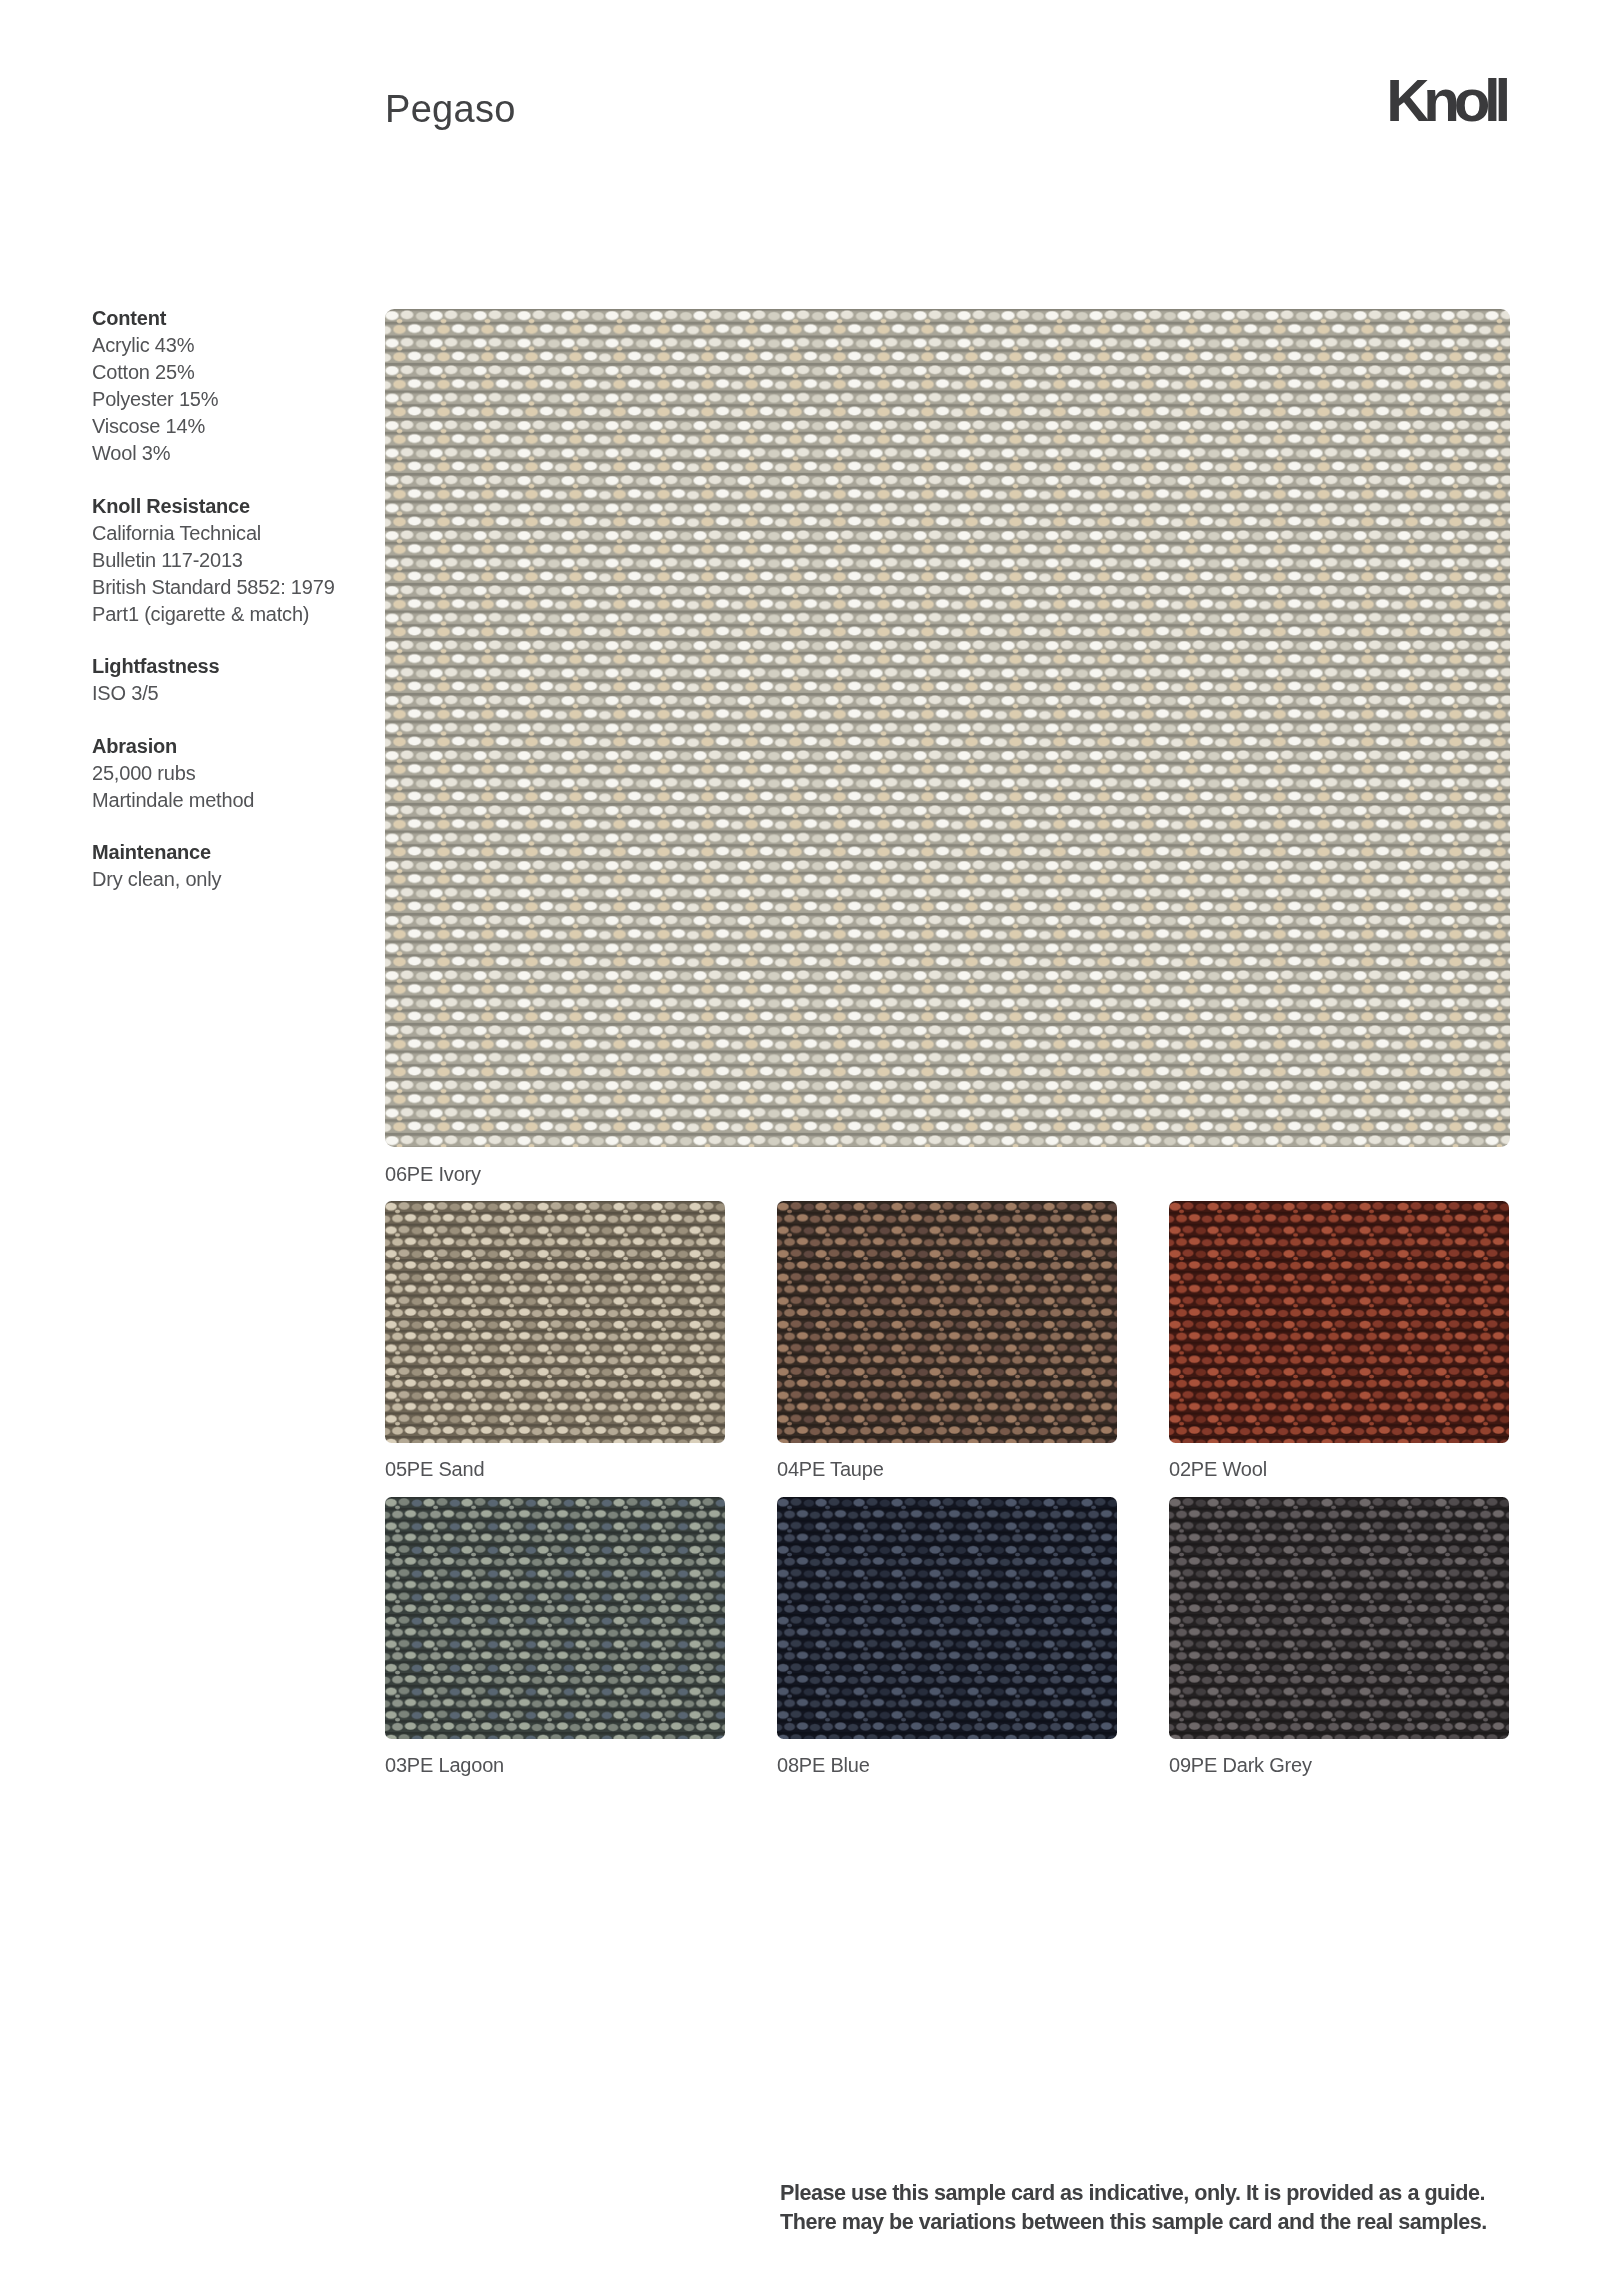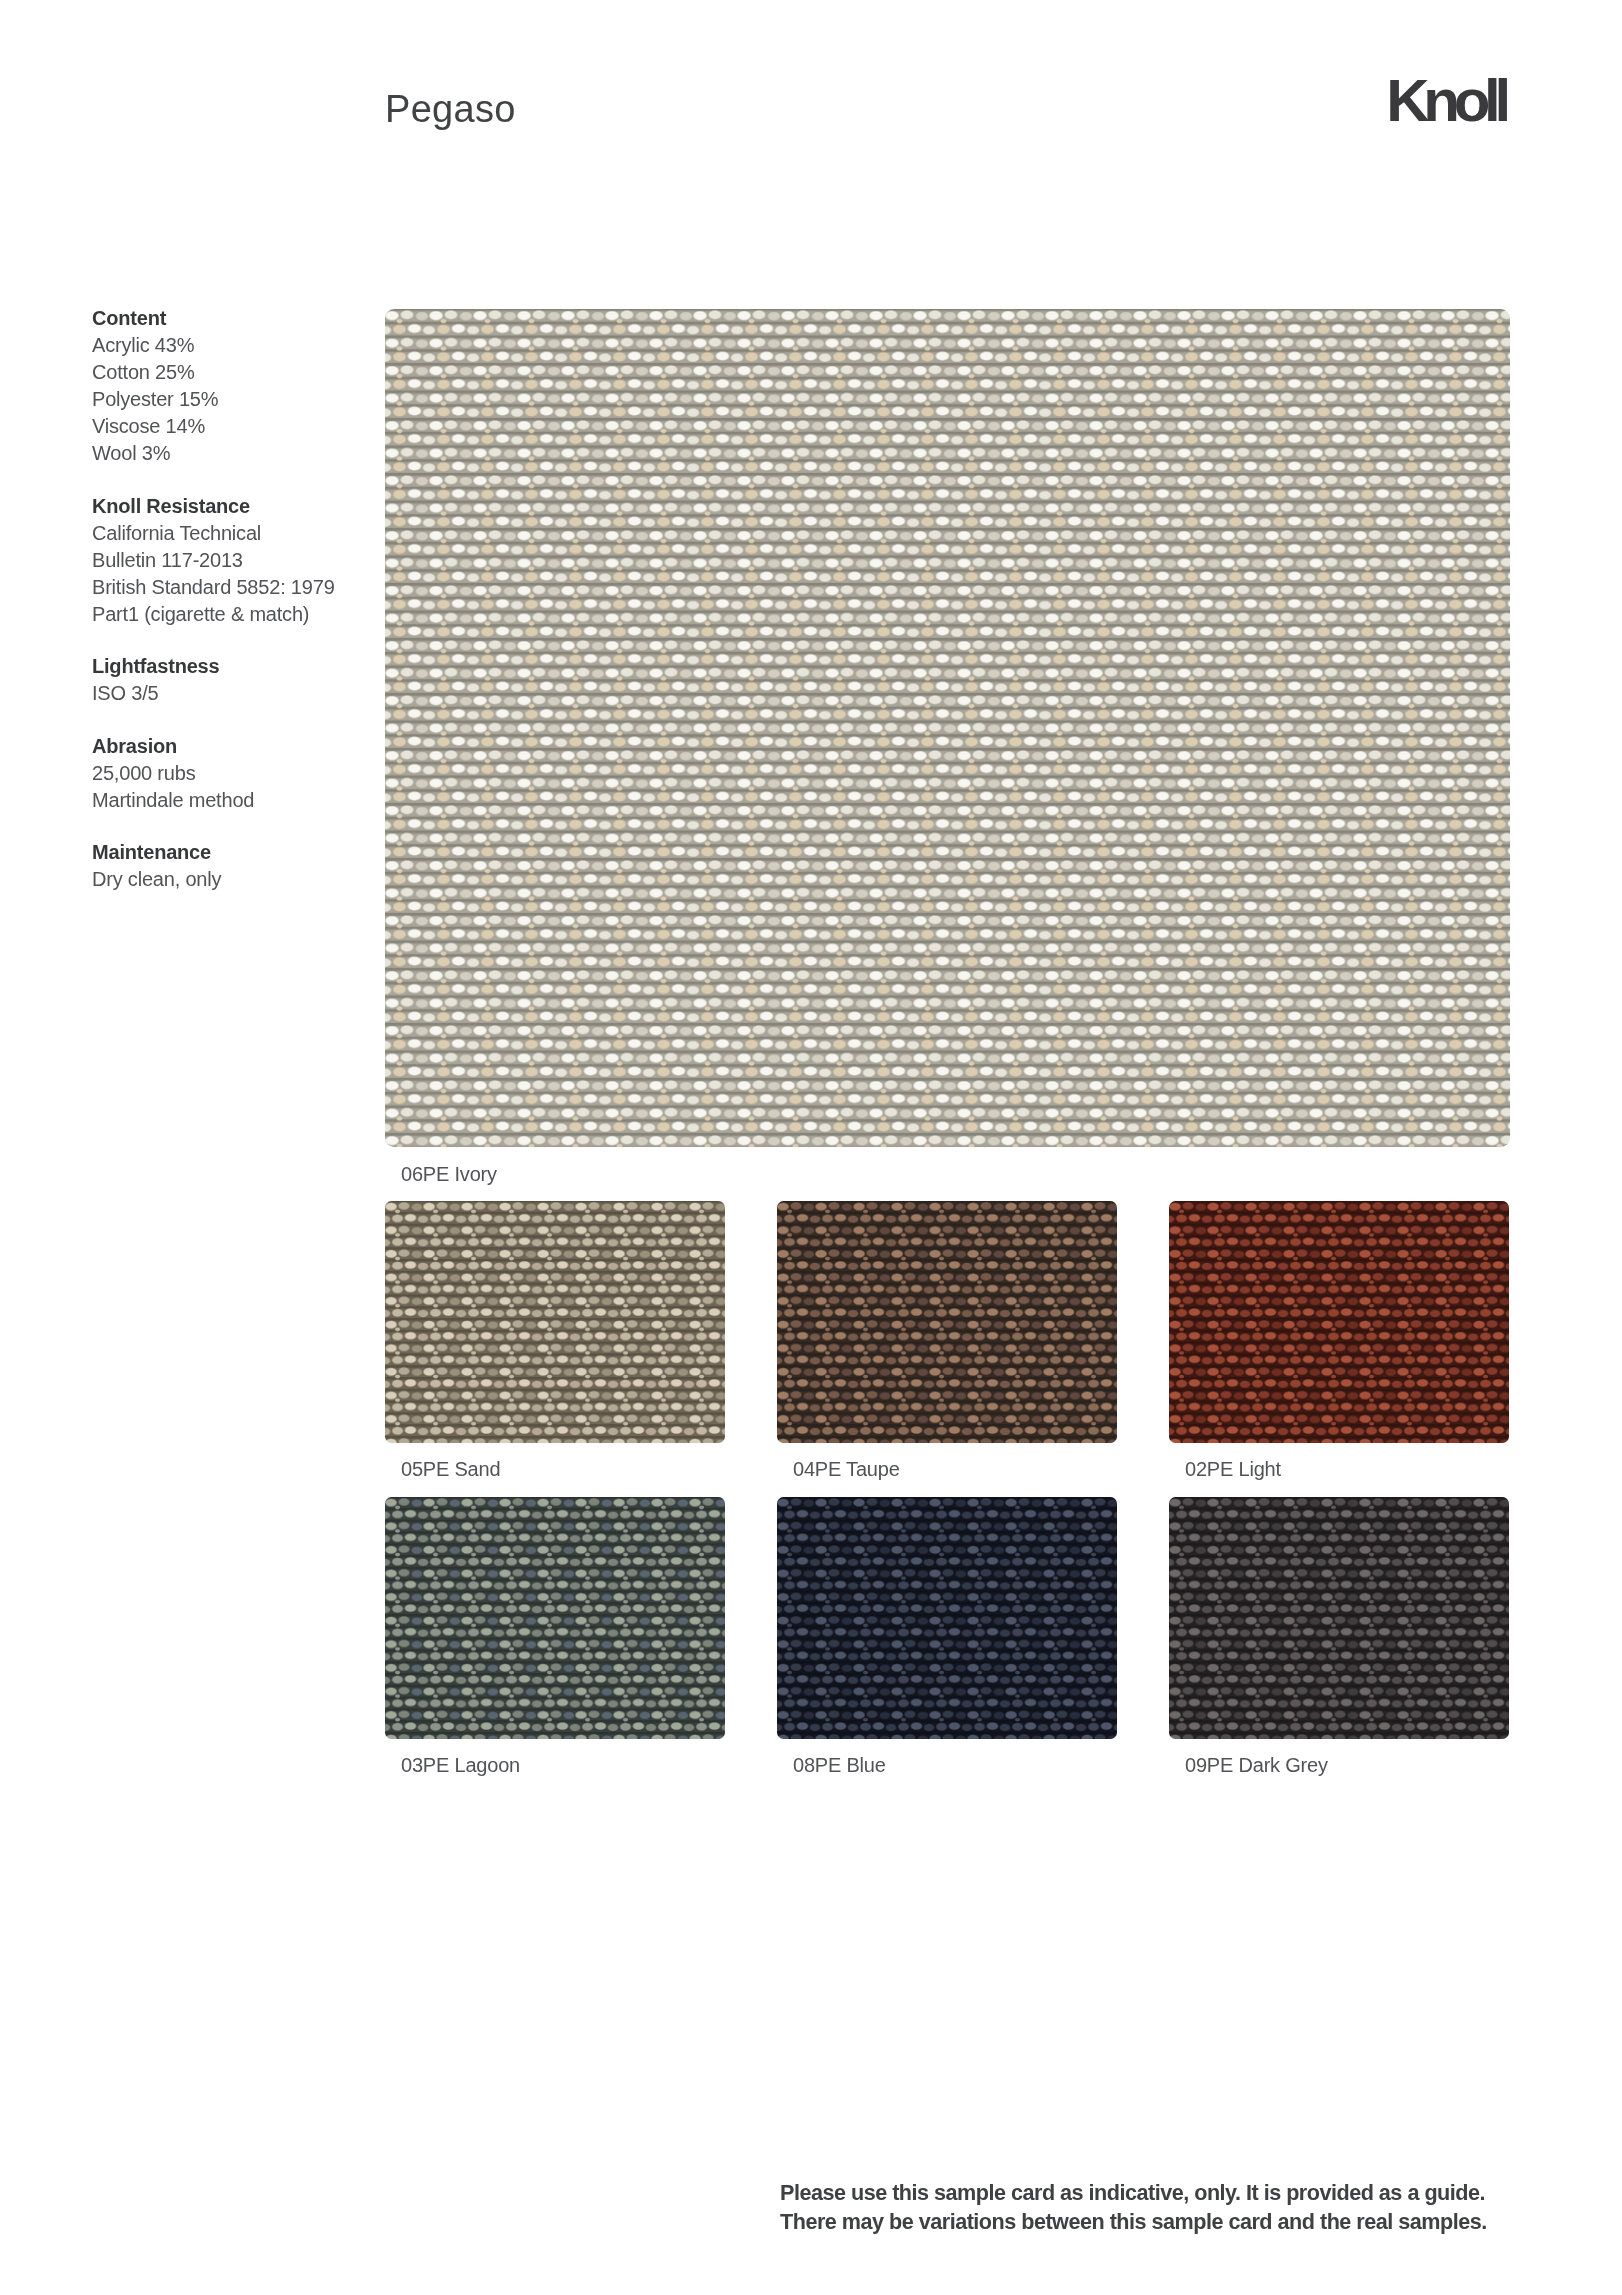--- a/index.html
+++ b/index.html
@@ -83,21 +83,20 @@
   .hero-label {
     position: absolute;
     left: 385px;
     top: 1161px;
   }
   .swatch-label {
     font-size: 20px;
     line-height: 27px;
     color: #525356;
     letter-spacing: -0.2px;
-    margin-left: 16px;
   }
 
   
   .grid {
     position: absolute;
     left: 385px;
     top: 1201px;
     display: grid;
     grid-template-columns: repeat(3, 340px);
     column-gap: 52px;
@@ -170,21 +169,21 @@
       <div class="cell">
     <div class="swatch fabric" style="--f1: #d9cfba; --f2: #b4a995; --f3: #9b907c; --f4: #c3b8a2; --bg: #6e6555;"></div>
     <div class="swatch-label">05PE Sand</div>
   </div>
       <div class="cell">
     <div class="swatch fabric" style="--f1: #9f7c63; --f2: #77594a; --f3: #604840; --f4: #8a6b57; --bg: #352a23;"></div>
     <div class="swatch-label">04PE Taupe</div>
   </div>
       <div class="cell">
     <div class="swatch fabric" style="--f1: #a8513a; --f2: #84392a; --f3: #6f2d20; --f4: #93422e; --bg: #3f1812;"></div>
-    <div class="swatch-label">02PE Light</div>
+    <div class="swatch-label">02PE Wool</div>
   </div>
       <div class="cell">
     <div class="swatch fabric" style="--f1: #a0a89a; --f2: #7b837a; --f3: #596672; --f4: #8d948a; --bg: #38403d;"></div>
     <div class="swatch-label">03PE Lagoon</div>
   </div>
       <div class="cell">
     <div class="swatch fabric" style="--f1: #4d5669; --f2: #323948; --f3: #272d3c; --f4: #3d4455; --bg: #121520;"></div>
     <div class="swatch-label">08PE Blue</div>
   </div>
       <div class="cell">

